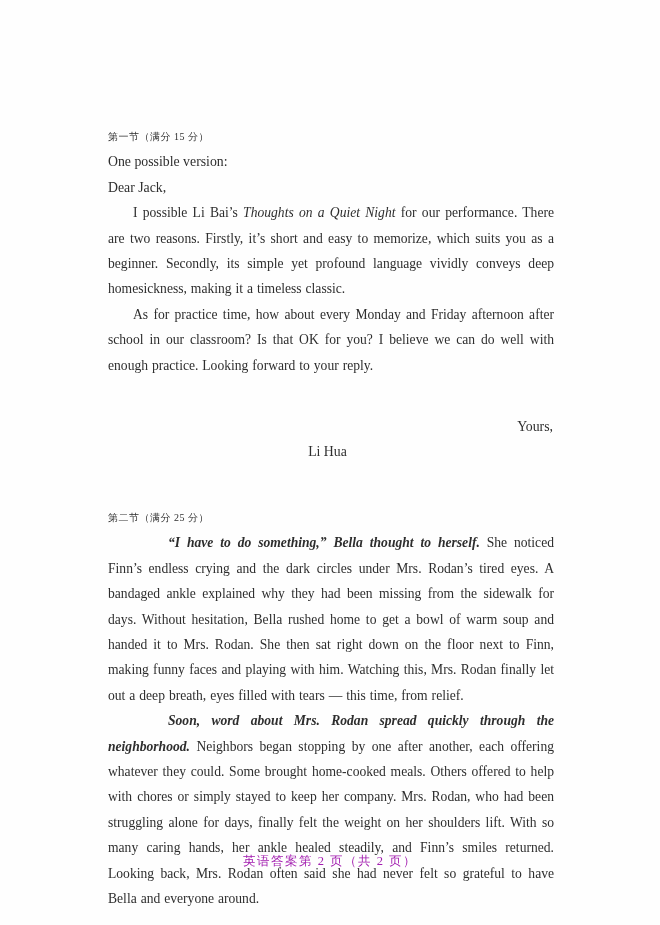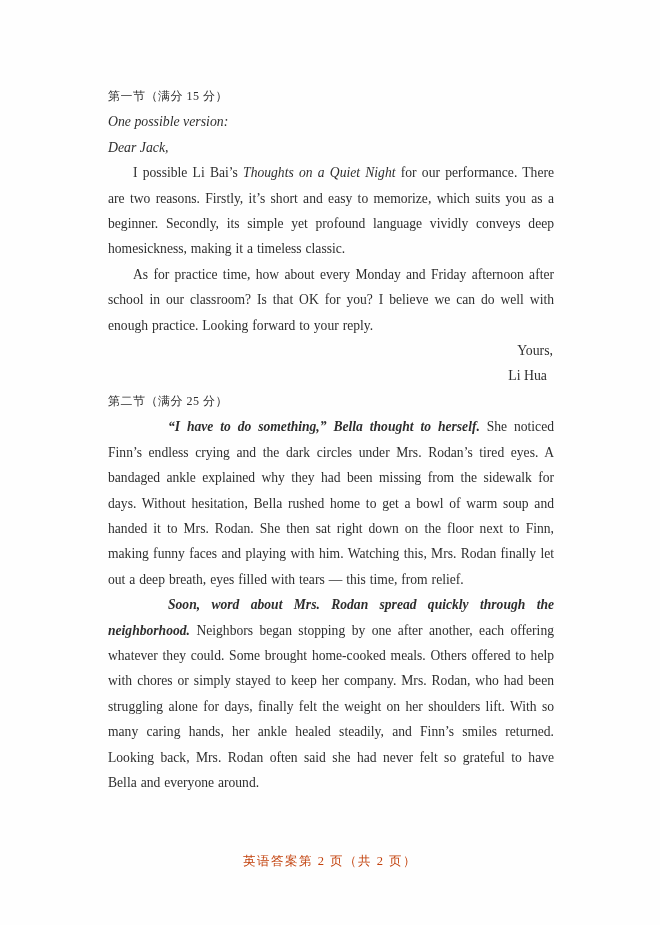--- a/index.html
+++ b/index.html
@@ -16,60 +16,61 @@
     font-family: "Liberation Serif", "DejaVu Serif", serif;
     color: #2e2e2e;
   }
   .content {
     position: absolute;
     left: 108px;
     top: 84px;
     width: 446px;
   }
   .cn-heading {
-    font-size: 12px;
+    font-size: 10px;
     line-height: 25.4px;
     letter-spacing: 0.5px;
     white-space: nowrap;
+    margin-top: 40px;
   }
   .plain {
     font-size: 13.8px;
     line-height: 25.4px;
-    font-style: italic;
   }
   p.body {
     margin: 0;
     font-size: 13.6px;
     line-height: 25.4px;
     text-align: justify;
     text-indent: 25px;
     word-spacing: 0.04em;
   }
   .italic { font-style: italic; }
   .bold-italic { font-weight: bold; font-style: italic; margin-left: 35px; }
   .closing {
     font-size: 13.8px;
     line-height: 25.4px;
     text-align: right;
     padding-right: 1px;
+    margin-top: 36px;
   }
   .signature {
     font-size: 13.8px;
     line-height: 25.4px;
-    text-align: right;
+    text-align: center;
     padding-right: 7px;
   }
   .footer {
     position: absolute;
     left: 0;
     right: 0;
     top: 853px;
     text-align: center;
     font-size: 12.5px;
-    color: #c2410c;
+    color: #a21caf;
     letter-spacing: 1.5px;
   }
 </style>
 </head>
 <body>
 
 <div class="page">
   <div class="content">
 
     <div class="cn-heading">第一节（满分 15 分）</div>

